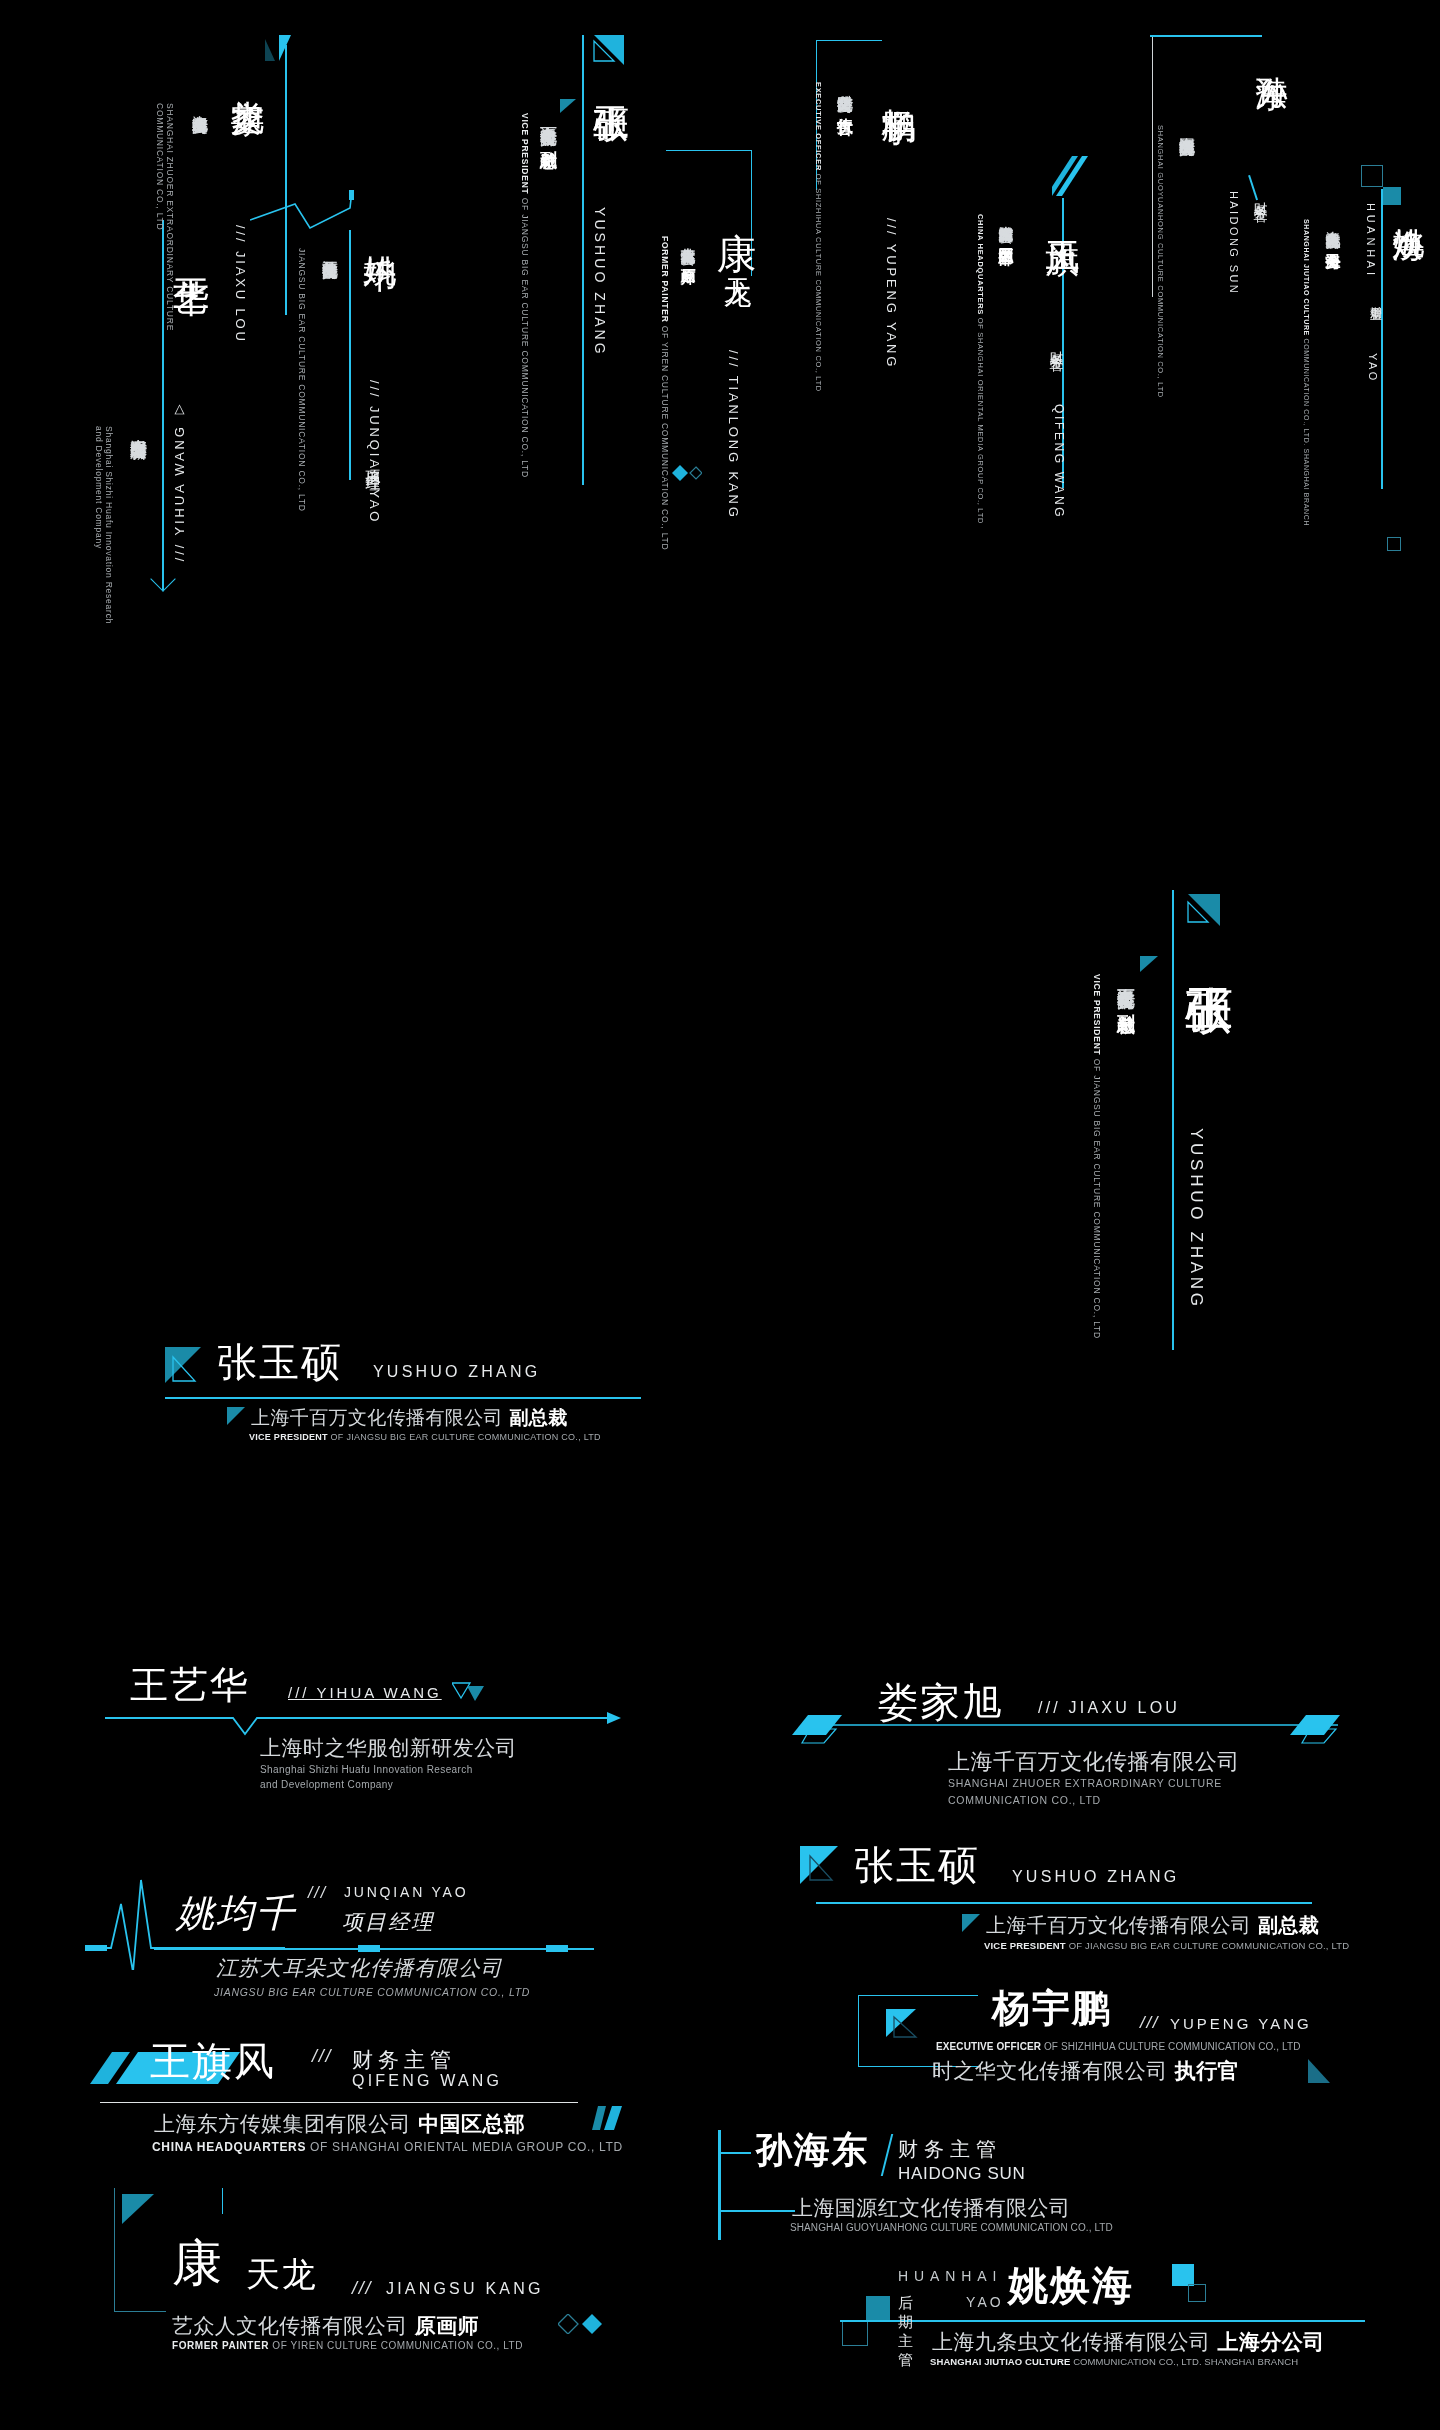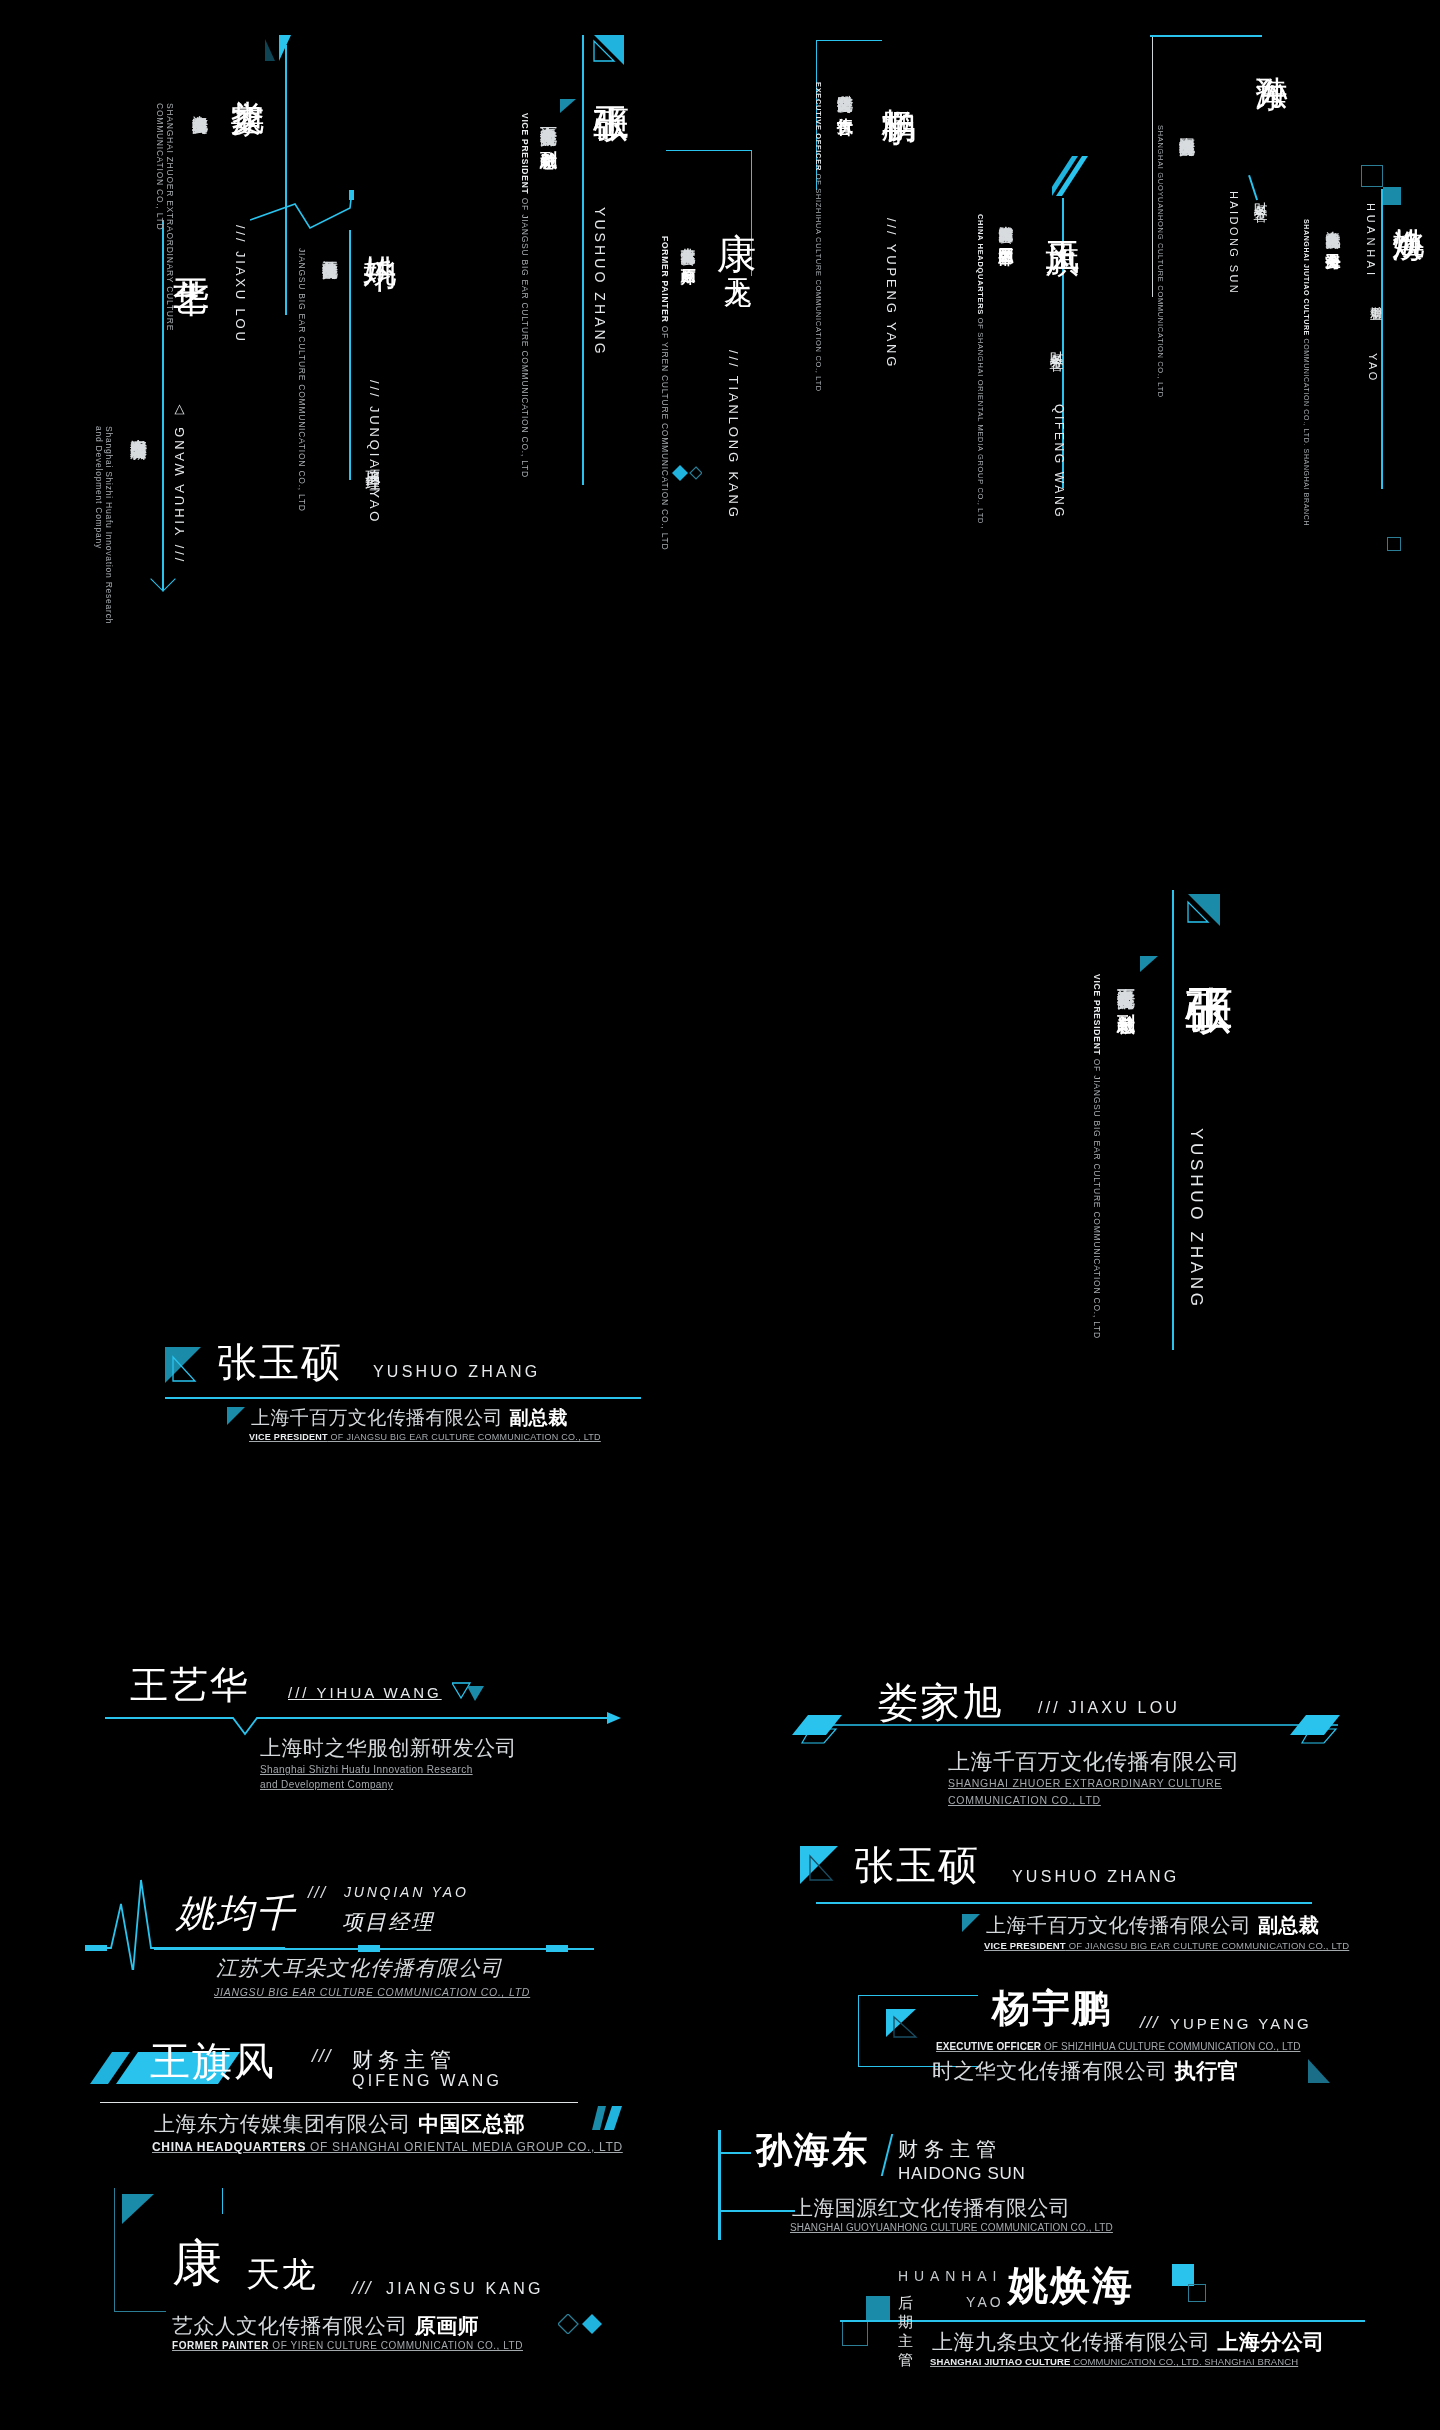--- a/index.html
+++ b/index.html
@@ -42,21 +42,21 @@
   }
   .vrule{ position:absolute; width:1.6px; background:#29c3ee; }
   .vrule-w{ position:absolute; width:1.3px; background:#cfd4d7; }
 
   
   .hcard{ position:absolute; }
   .hname{ font-size:34px; font-weight:400; letter-spacing:.05em; white-space:nowrap; color:#fff;}
   .hen{ font-size:15px; letter-spacing:.20em; color:#e7eaec; font-weight:300; white-space:nowrap;}
   .hco{ font-size:19px; color:#d5d9dc; font-weight:300; letter-spacing:.02em; white-space:nowrap;}
   .hco b{ font-weight:700; color:#ffffff; }
-  .hcoen{ font-size:9.5px; letter-spacing:.055em; color:#a4a9ad; white-space:nowrap;text-decoration:underline;}
+  .hcoen{ font-size:9.5px; letter-spacing:.055em; color:#a4a9ad; white-space:nowrap;}
   .hcoen b{ font-weight:700; color:#e9ecee;}
   .hrole{ font-size:17px; letter-spacing:.22em; color:#e9ecee; white-space:nowrap;}
   .hr-cy{ position:absolute; height:1.6px; background:#29c3ee; }
   .hr-w{ position:absolute; height:1.2px; background:#dfe3e5; }
 </style>
 </head>
 <body>
 
 <div class="stage">
 
@@ -216,21 +216,21 @@
   <div class="hcard" style="left:90px; top:1850px;">
     <svg width="200" height="110" style="position:absolute; left:-5px; top:10px;">
       <polyline points="0,88 26,88 36,44 48,112 56,20 66,88 200,88" fill="none" stroke="#29c3ee" stroke-width="1.8"></polyline>
       <rect x="0" y="85" width="22" height="6" fill="#29c3ee"></rect>
     </svg>
     <div class="hr-cy" style="left:64px; top:98px; width:440px; height:1.8px;"></div>
     <div class="abs" style="left:268px; top:95px; width:22px; height:7px; background:#29c3ee;"></div>
     <div class="abs" style="left:456px; top:95px; width:22px; height:7px; background:#29c3ee;"></div>
     <div class="hname cn" style="position:absolute; left:86px; top:38px; font-size:38px; font-style:italic;">姚均千</div>
     <div class="en" style="position:absolute; left:218px; top:34px; font-size:16px; font-style:italic; color:#dfe3e5; letter-spacing:.12em;">///</div>
-    <div class="hen en" style="position:absolute; left:254px; top:34px; font-size:14px; font-style:italic;">JUNQIAN YAO</div>
+    <div class="hen en" style="position:absolute; left:254px; top:34px; font-size:14px; ">JUNQIAN YAO</div>
     <div class="hrole cn" style="position:absolute; left:252px; top:58px; font-size:21px; font-style:italic; letter-spacing:.1em;">项目经理</div>
     <div class="hco cn" style="position:absolute; left:126px; top:104px; font-size:21px; font-style:italic; letter-spacing:.05em;">江苏大耳朵文化传播有限公司</div>
     <div class="hcoen en" style="position:absolute; left:124px; top:136px; font-size:10.5px; font-style:italic; letter-spacing:.07em;">JIANGSU BIG EAR CULTURE COMMUNICATION CO., LTD</div>
   </div>
 
   <div class="hcard" style="left:90px; top:2020px;">
     <svg width="160" height="40" style="position:absolute; left:0px; top:30px;">
       <polygon points="22,2 40,2 18,34 0,34" fill="#1fb3dd"></polygon>
       <polygon points="48,2 66,2 44,34 26,34" fill="#29c3ee"></polygon>
       <polygon points="56,2 150,2 128,34 34,34" fill="#29c3ee"></polygon>

